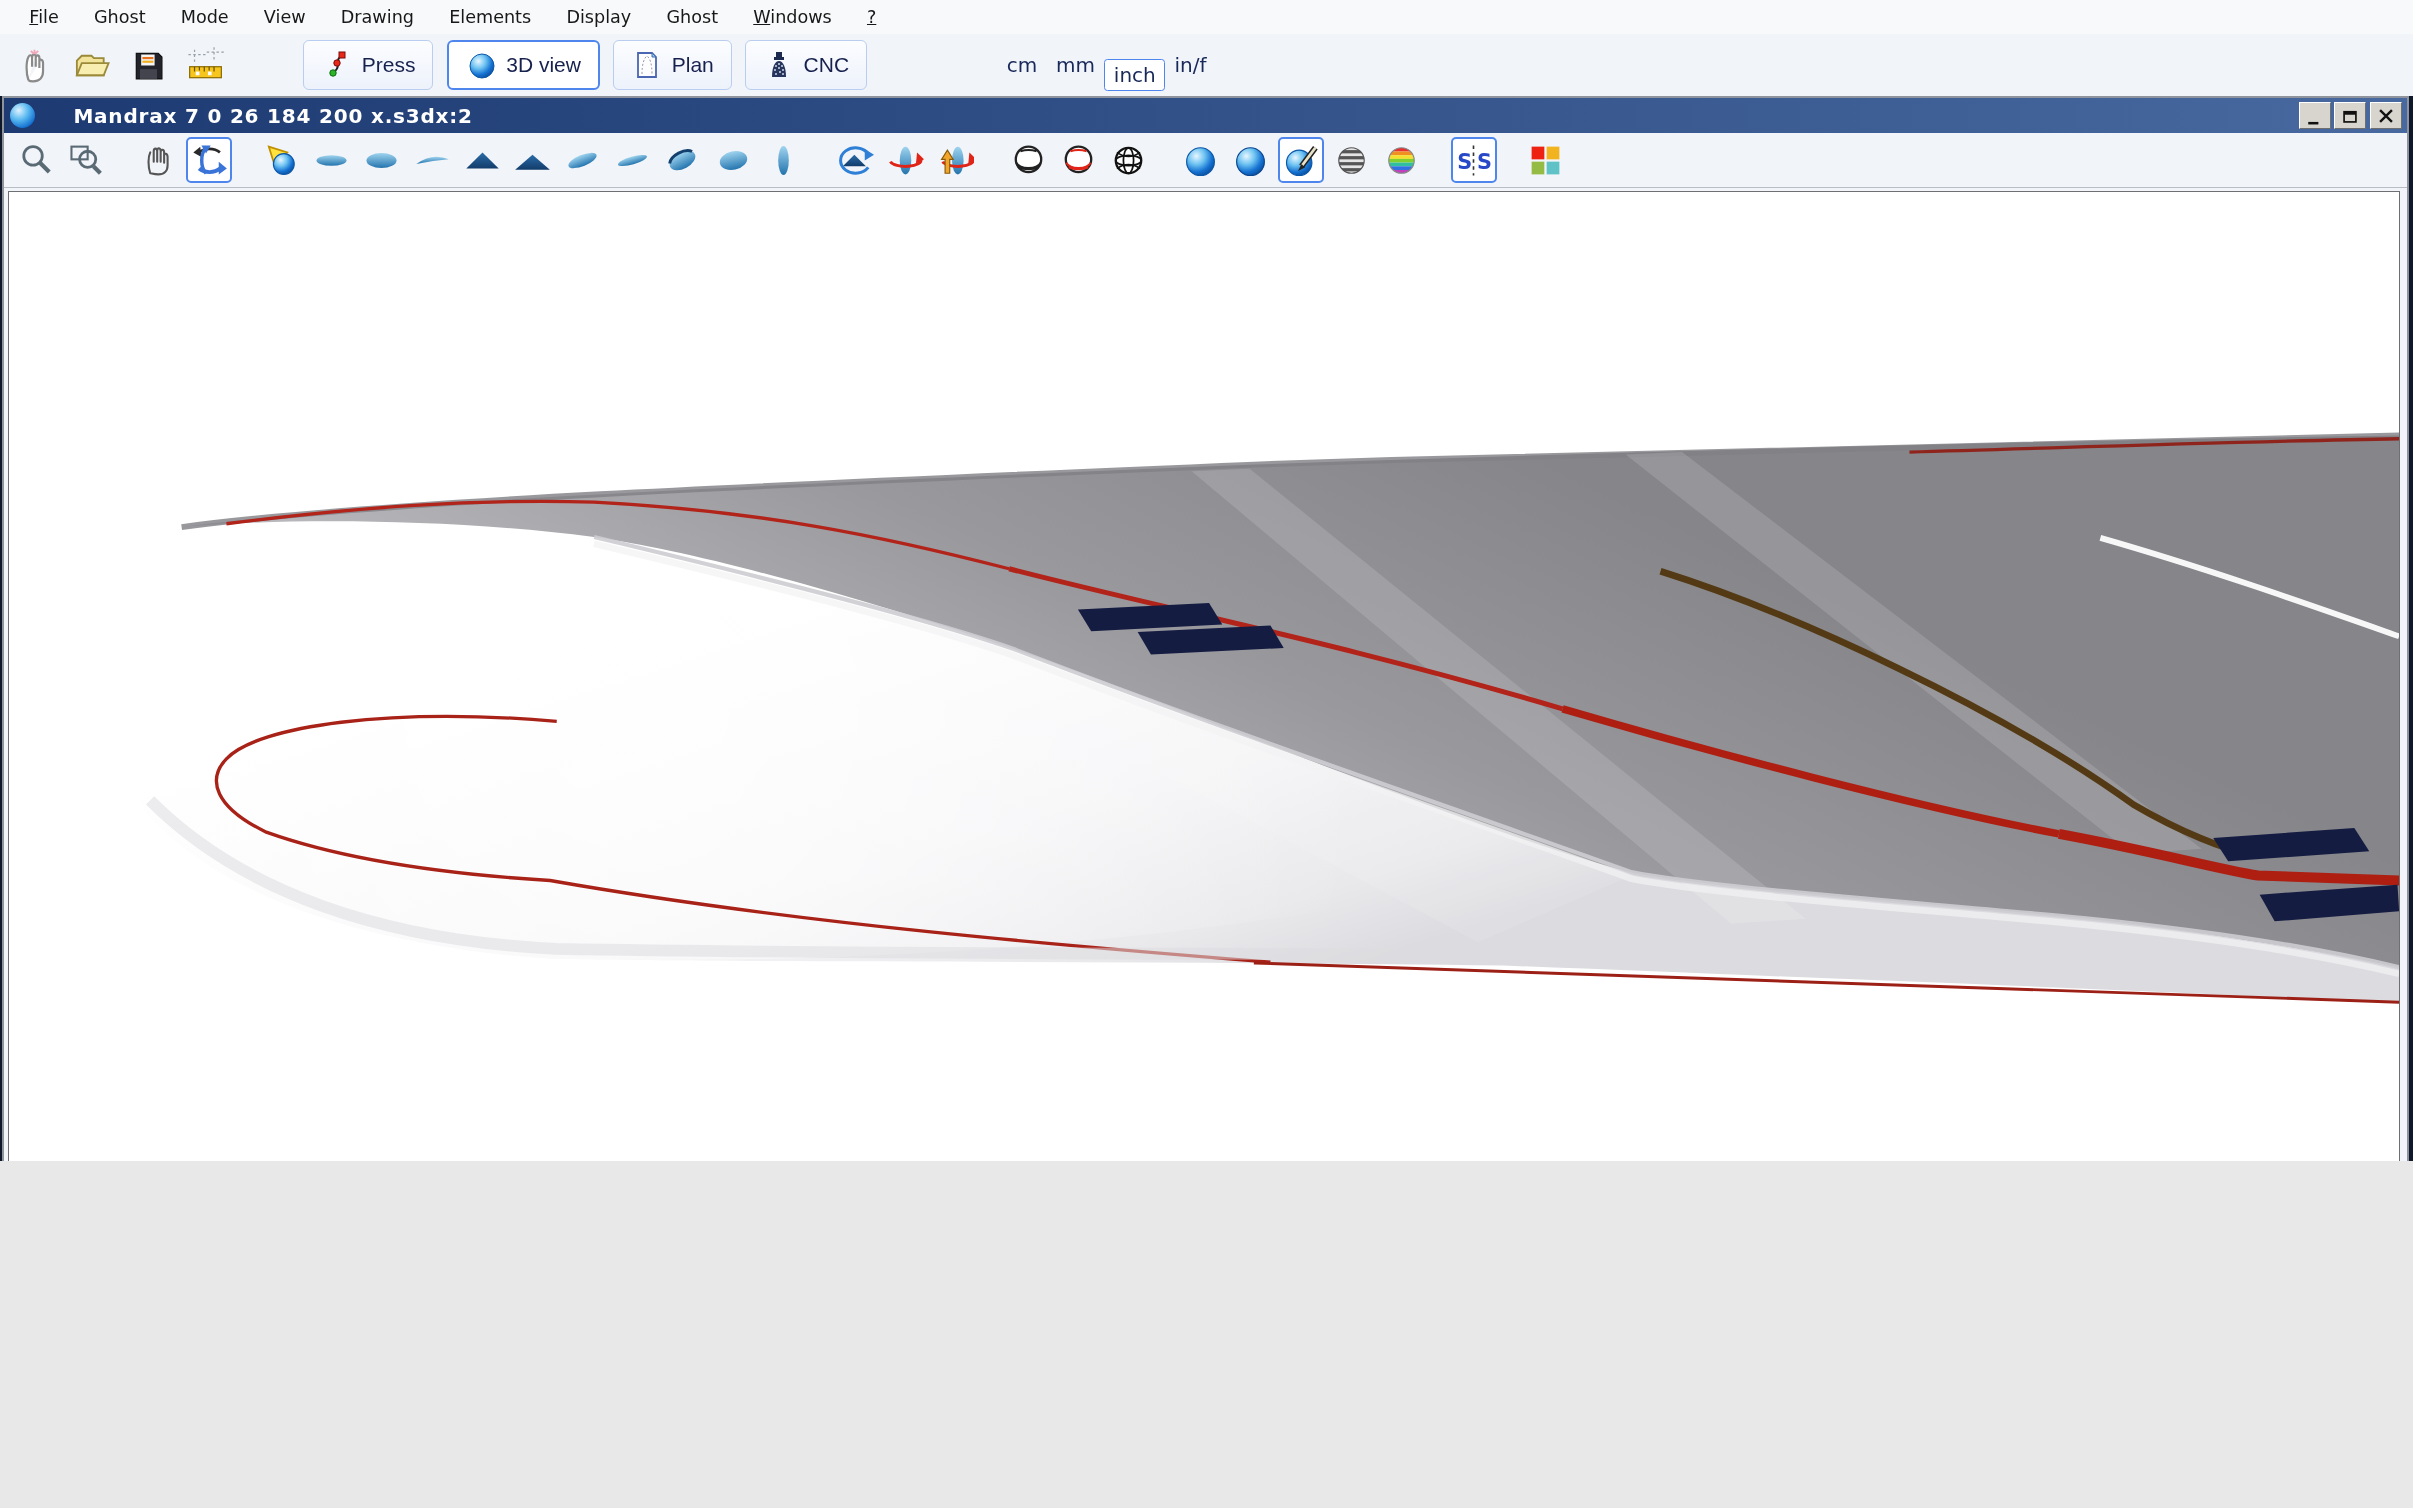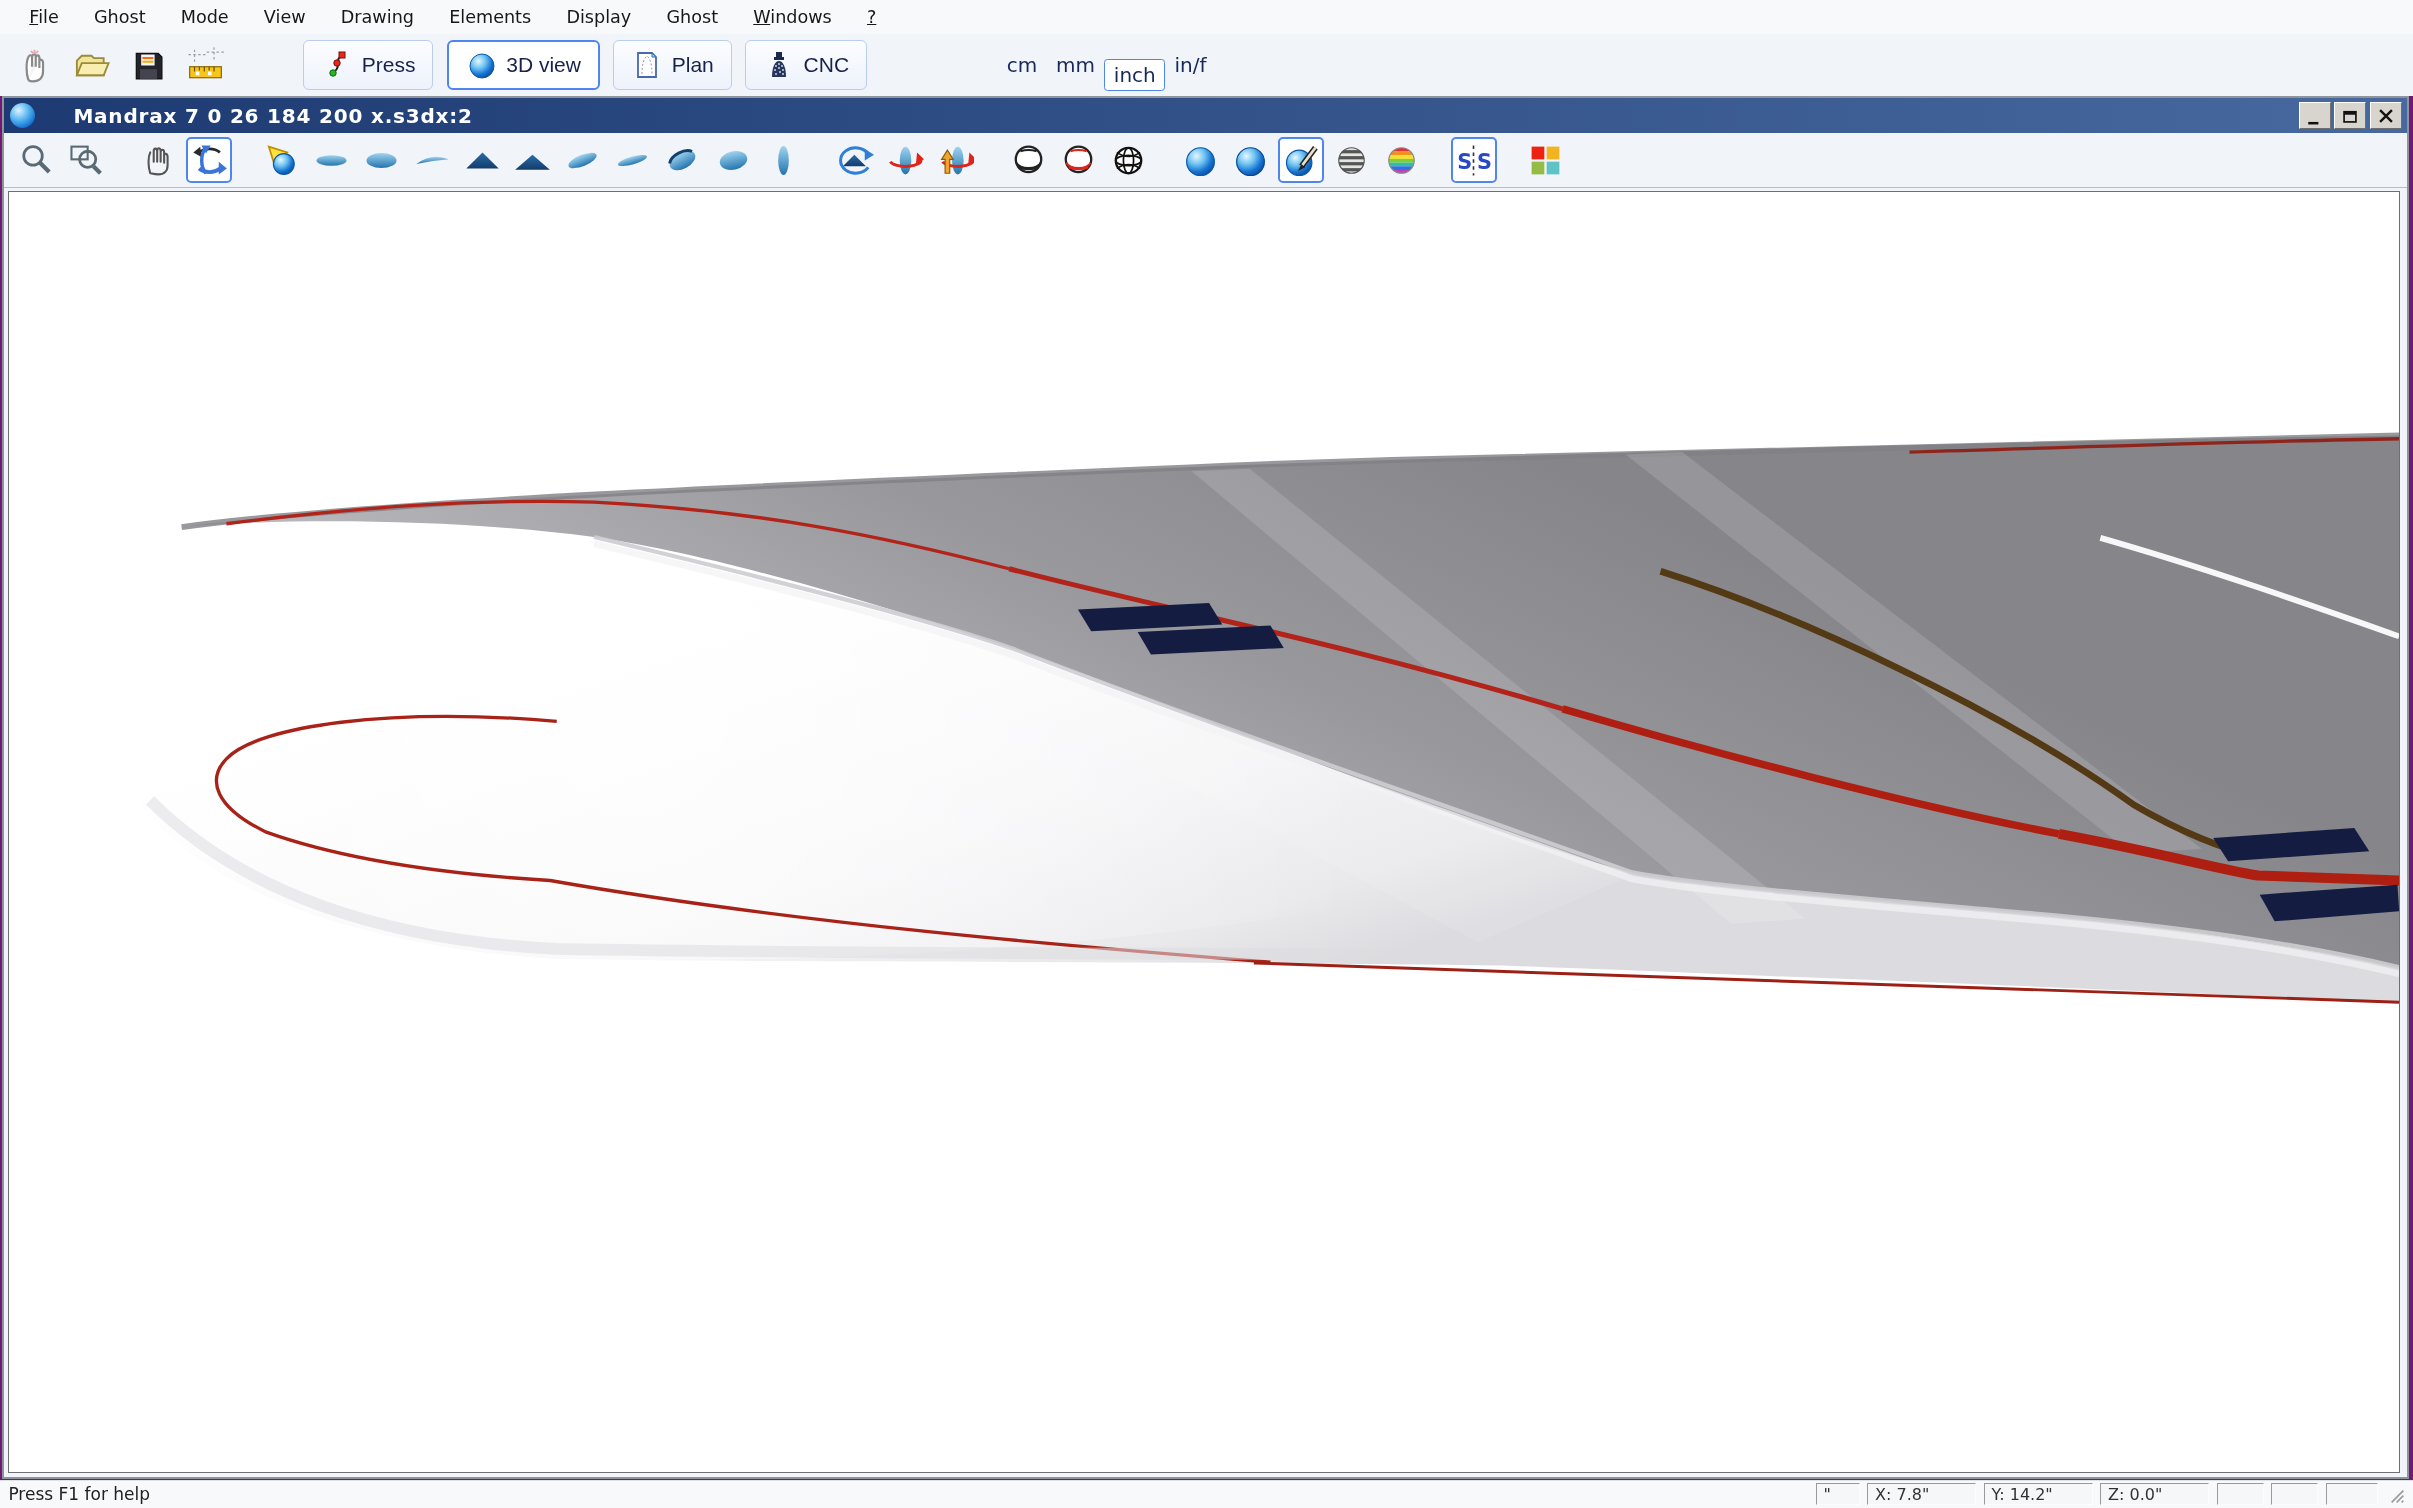--- a/index.html
+++ b/index.html
@@ -2,21 +2,21 @@
 <html style="font-size:13.4px"><head>
 <meta charset="utf-8">
 <style>
   :root{
     --titlebar-a:#1d3a72; --titlebar-b:#47699f;
     --tool-bg:#f1f4f9; --btn-border:#b9cdf0; --btn-border-sel:#4f86ee;
     --navy-text:#17214d; --deck-gray:#98989d; --pinline-red:#b2231a;
   }
   *{margin:0;padding:0;box-sizing:border-box;}
   html,body{background:#e8e8e8;}
-  .app{position:relative;width:2413px;height:1508px;background:#701a75;
+  .app{position:relative;width:2413px;height:1161px;background:#0f172a;
        font-family:"DejaVu Sans","Liberation Sans",sans-serif;overflow:hidden;}
 
   
   .menubar{position:absolute;left:0;top:0;width:100%;height:34px;background:#f8f9fb;
            display:flex;align-items:center;padding-left:11.7px;}
   .menu-item{font-size:17.6px;color:#181818;padding:0 17.6px;cursor:default;}
   .menu-item u{text-decoration:underline;}
 
   
   .toolbar1{position:absolute;left:0;top:34px;width:100%;height:62px;background:var(--tool-bg);
@@ -512,33 +512,14 @@
 
         <polygon points="1288,501 1446,493 1462,519 1304,527" fill="#151c42"></polygon>
         <polygon points="1360,528 1520,520 1536,547 1376,555" fill="#151c42"></polygon>
 
         <polygon points="2656,775 2826,763 2844,791 2674,803" fill="#151c42"></polygon>
         <polygon points="2712,843 2878,831 2880,863 2730,875" fill="#151c42"></polygon>
       </svg>
     </div>
   </div>
 
-  <div class="statusbar">
-    <span class="status-help">Press F1 for help</span>
-    <span id="statuscells" style="display:flex;align-items:center">
-        <span class="scell" style="width: 44px;">"</span>
-        <span class="scell" style="width: 109px;">X: 7.8"</span>
-        <span class="scell" style="width: 109px;">Y: 14.2"</span>
-        <span class="scell" style="width: 109px;">Z: 0.0"</span>
-        <span class="scell" style="width: 47px;"></span>
-        <span class="scell" style="width: 47px;"></span>
-        <span class="scell" style="width: 52px;"></span>
-      </span>
-    <svg class="grip" viewBox="0 0 24 24">
-      <g stroke="#9a9aa0" stroke-width="2">
-        <line x1="22" y1="8" x2="8" y2="22"></line>
-          <line x1="22" y1="14" x2="14" y2="22"></line>
-          <line x1="22" y1="20" x2="20" y2="22"></line>
-      </g>
-    </svg>
-  </div>
 </div>
 
 
 </body></html>

